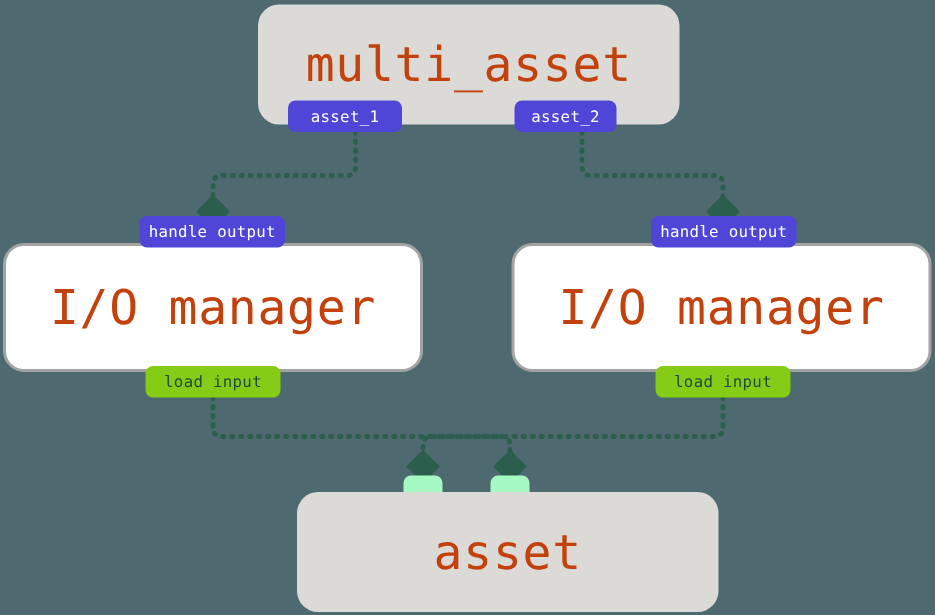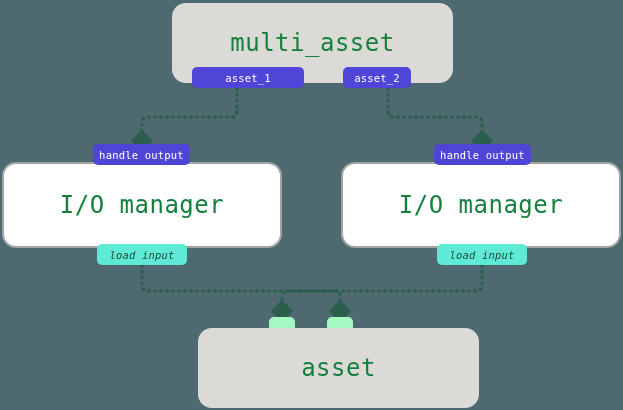--- a/index.html
+++ b/index.html
@@ -37,45 +37,44 @@
   .node-asset {
     background: #dcdad7;
     border-radius: 14px;
   }
   .node-iom {
     background: #ffffff;
     border: 2px solid #a3a3a3;
     border-radius: 14px;
   }
   .node-label {
-    color: #15803d;
-    font-size: 24px;
+    color: #c2410c;
+    font-size: 32px;
     letter-spacing: 0.5px;
     white-space: nowrap;
   }
   .badge {
     position: absolute;
     box-sizing: border-box;
     display: flex;
     align-items: center;
     justify-content: center;
     border-radius: 5px;
     white-space: nowrap;
     font-size: 10.5px;
     letter-spacing: 0.2px;
     height: 21px;
   }
   .badge-out {
     background: #4f46d8;
     color: #ffffff;
   }
   .badge-in {
-    background: #5eead4;
+    background: #84cc16;
     color: #1f4a3d;
-    font-style: italic;
   }
   .handle-blank {
     position: absolute;
     background: #a6f9c3;
     border-radius: 5px;
     box-sizing: border-box;
   }
 </style>
 </head>
 <body>
@@ -95,21 +94,21 @@
 
     <path d="M 142 265 L 142 285 Q 142 291 148 291 L 334 291 Q 340 291 340 297 L 340 311" fill="none" stroke="#2b5e4c" stroke-width="3.2" stroke-dasharray="1 5" stroke-linecap="round" marker-end="url(#diamond)"></path>
 
     <path d="M 482 265 L 482 285 Q 482 291 476 291 L 288 291 Q 282 291 282 297 L 282 311" fill="none" stroke="#2b5e4c" stroke-width="3.2" stroke-dasharray="1 5" stroke-linecap="round" marker-end="url(#diamond)"></path>
   </svg>
 
   <div class="node node-asset" style="left:172px; top:3px; width:281px; height:80px;">
     <span class="node-label">multi_asset</span>
   </div>
 
-  <div class="badge badge-out" style="left:192px; top:67px; width:112px;">
+  <div class="badge badge-out" style="left:192px; top:67px; width:76px;">
     <span>asset_1</span>
   </div>
 
   <div class="badge badge-out" style="left:343px; top:67px; width:68px;">
     <span>asset_2</span>
   </div>
 
   <div class="node node-iom" style="left:2px; top:162px; width:280px; height:86px;">
     <span class="node-label">I/O manager</span>
   </div>

